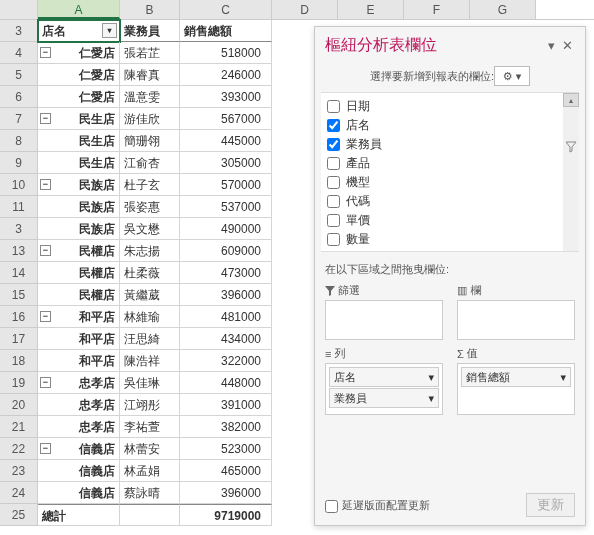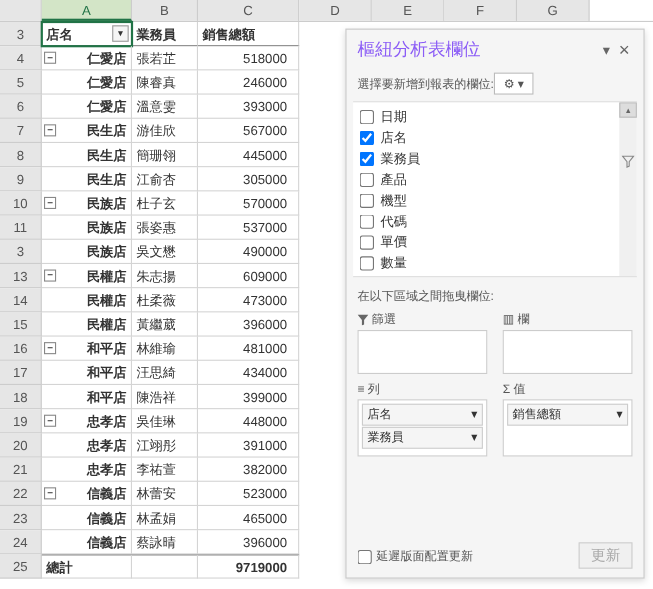--- a/index.html
+++ b/index.html
@@ -25,23 +25,23 @@
   .cell.a.hdr { padding-left: 4px; }
   .cell.a.store { font-weight: bold; }
   .cell.a.active { outline: 2px solid #217346; outline-offset: -1px; background: #fff; }
   .expander { position: absolute; left: 2px; top: 5px; width: 11px; height: 11px; border: 1px solid #888; background: #fff; display: flex; align-items: center; justify-content: center; font-size: 9px; line-height: 1; color: #444; }
   .filter-btn { position: absolute; right: 2px; top: 3px; width: 15px; height: 15px; border: 1px solid #999; background: #f5f5f5; display: flex; align-items: center; justify-content: center; font-size: 8px; }
   .total-row .cell { font-weight: bold; border-top: 1px solid #888; }
   
   
   .pane { position: absolute; top: 26px; right: 8px; width: 272px; height: 500px; background: #f5f5f5; border: 1px solid #c8c8c8; box-shadow: 0 2px 6px rgba(0,0,0,0.15); display: flex; flex-direction: column; }
   .pane-title { display: flex; align-items: center; justify-content: space-between; padding: 8px 10px 4px; }
-  .pane-title h3 { color: #8b5cf6; font-size: 16px; font-weight: normal; }
+  .pane-title h3 { color: #be185d; font-size: 16px; font-weight: normal; }
   .pane-close { color: #666; cursor: pointer; font-size: 13px; letter-spacing: 2px; }
-  .pane-sub { display: flex; justify-content: flex-start; align-items: center; padding: 6px 10px; font-size: 11px; color: #555; }
+  .pane-sub { display: flex; justify-content: center; align-items: center; padding: 6px 10px; font-size: 11px; color: #555; }
   .gear-btn { width: 36px; height: 20px; border: 1px solid #bbb; background: #fff; display: flex; align-items: center; justify-content: center; gap: 3px; font-size: 11px; }
   
   .fields { border-top: 1px solid #ddd; border-bottom: 1px solid #ddd; background: #fff; margin: 0 6px; padding: 4px 2px; height: 160px; overflow: hidden; position: relative; }
   .field-row { display: flex; align-items: center; height: 19px; padding-left: 4px; gap: 6px; font-size: 12px; }
   .field-row input { width: 13px; height: 13px; }
   .scrollbar-v { position: absolute; right: 0; top: 0; bottom: 0; width: 16px; background: #f0f0f0; }
   .scroll-thumb-top { position: absolute; top: 0; width: 16px; height: 14px; background: #ddd; border: 1px solid #bbb; display:flex;align-items:center;justify-content:center;font-size:8px;color:#666;}
   .filter-icon-v { position: absolute; top: 46px; right: 0; width: 16px; height: 16px; display:flex;align-items:center;justify-content:center;color:#888; }
   
   .drag-label { padding: 10px 10px 6px; font-size: 11px; color: #555; }
@@ -159,21 +159,21 @@
     <div class="grid-row ">
       <div class="row-hdr">17</div>
       <div class="cell a store">和平店</div>
       <div class="cell b">汪思綺</div>
       <div class="cell c">434000</div>
     </div>
     <div class="grid-row ">
       <div class="row-hdr">18</div>
       <div class="cell a store">和平店</div>
       <div class="cell b">陳浩祥</div>
-      <div class="cell c">399000</div>
+      <div class="cell c">322000</div>
     </div>
     <div class="grid-row ">
       <div class="row-hdr">19</div>
       <div class="cell a store"><span class="expander">−</span>忠孝店</div>
       <div class="cell b">吳佳琳</div>
       <div class="cell c">448000</div>
     </div>
     <div class="grid-row ">
       <div class="row-hdr">20</div>
       <div class="cell a store">忠孝店</div>

